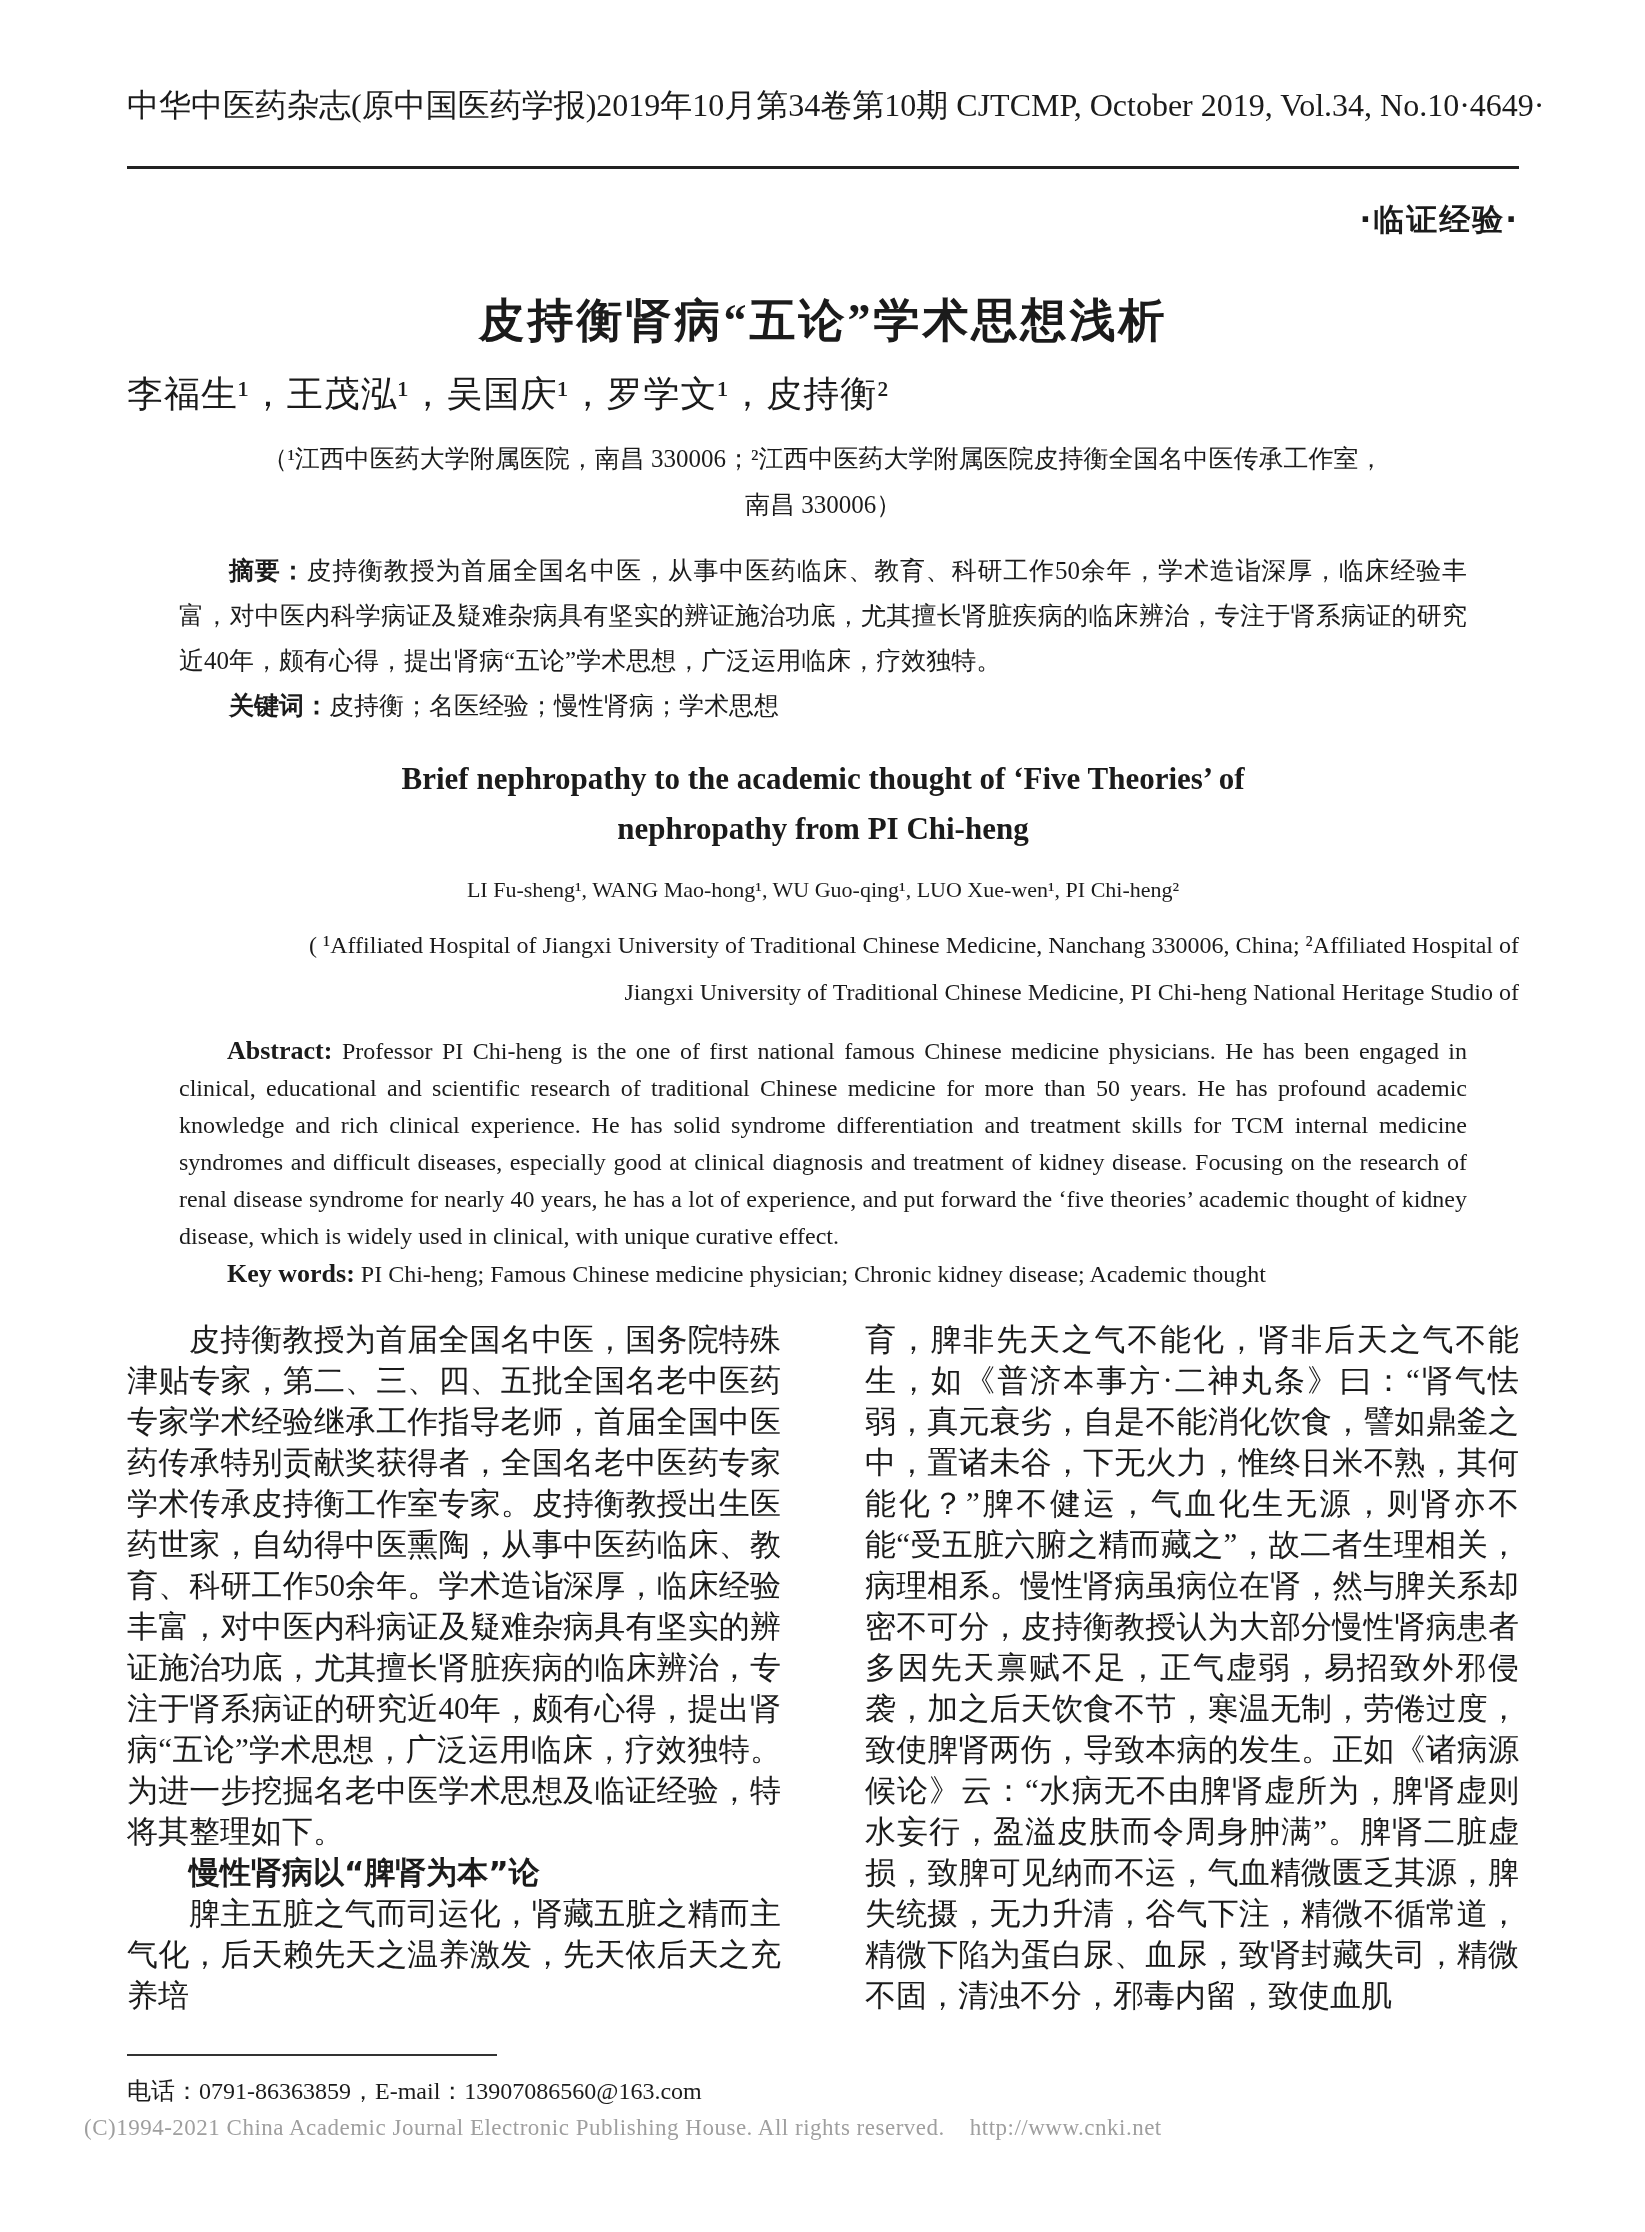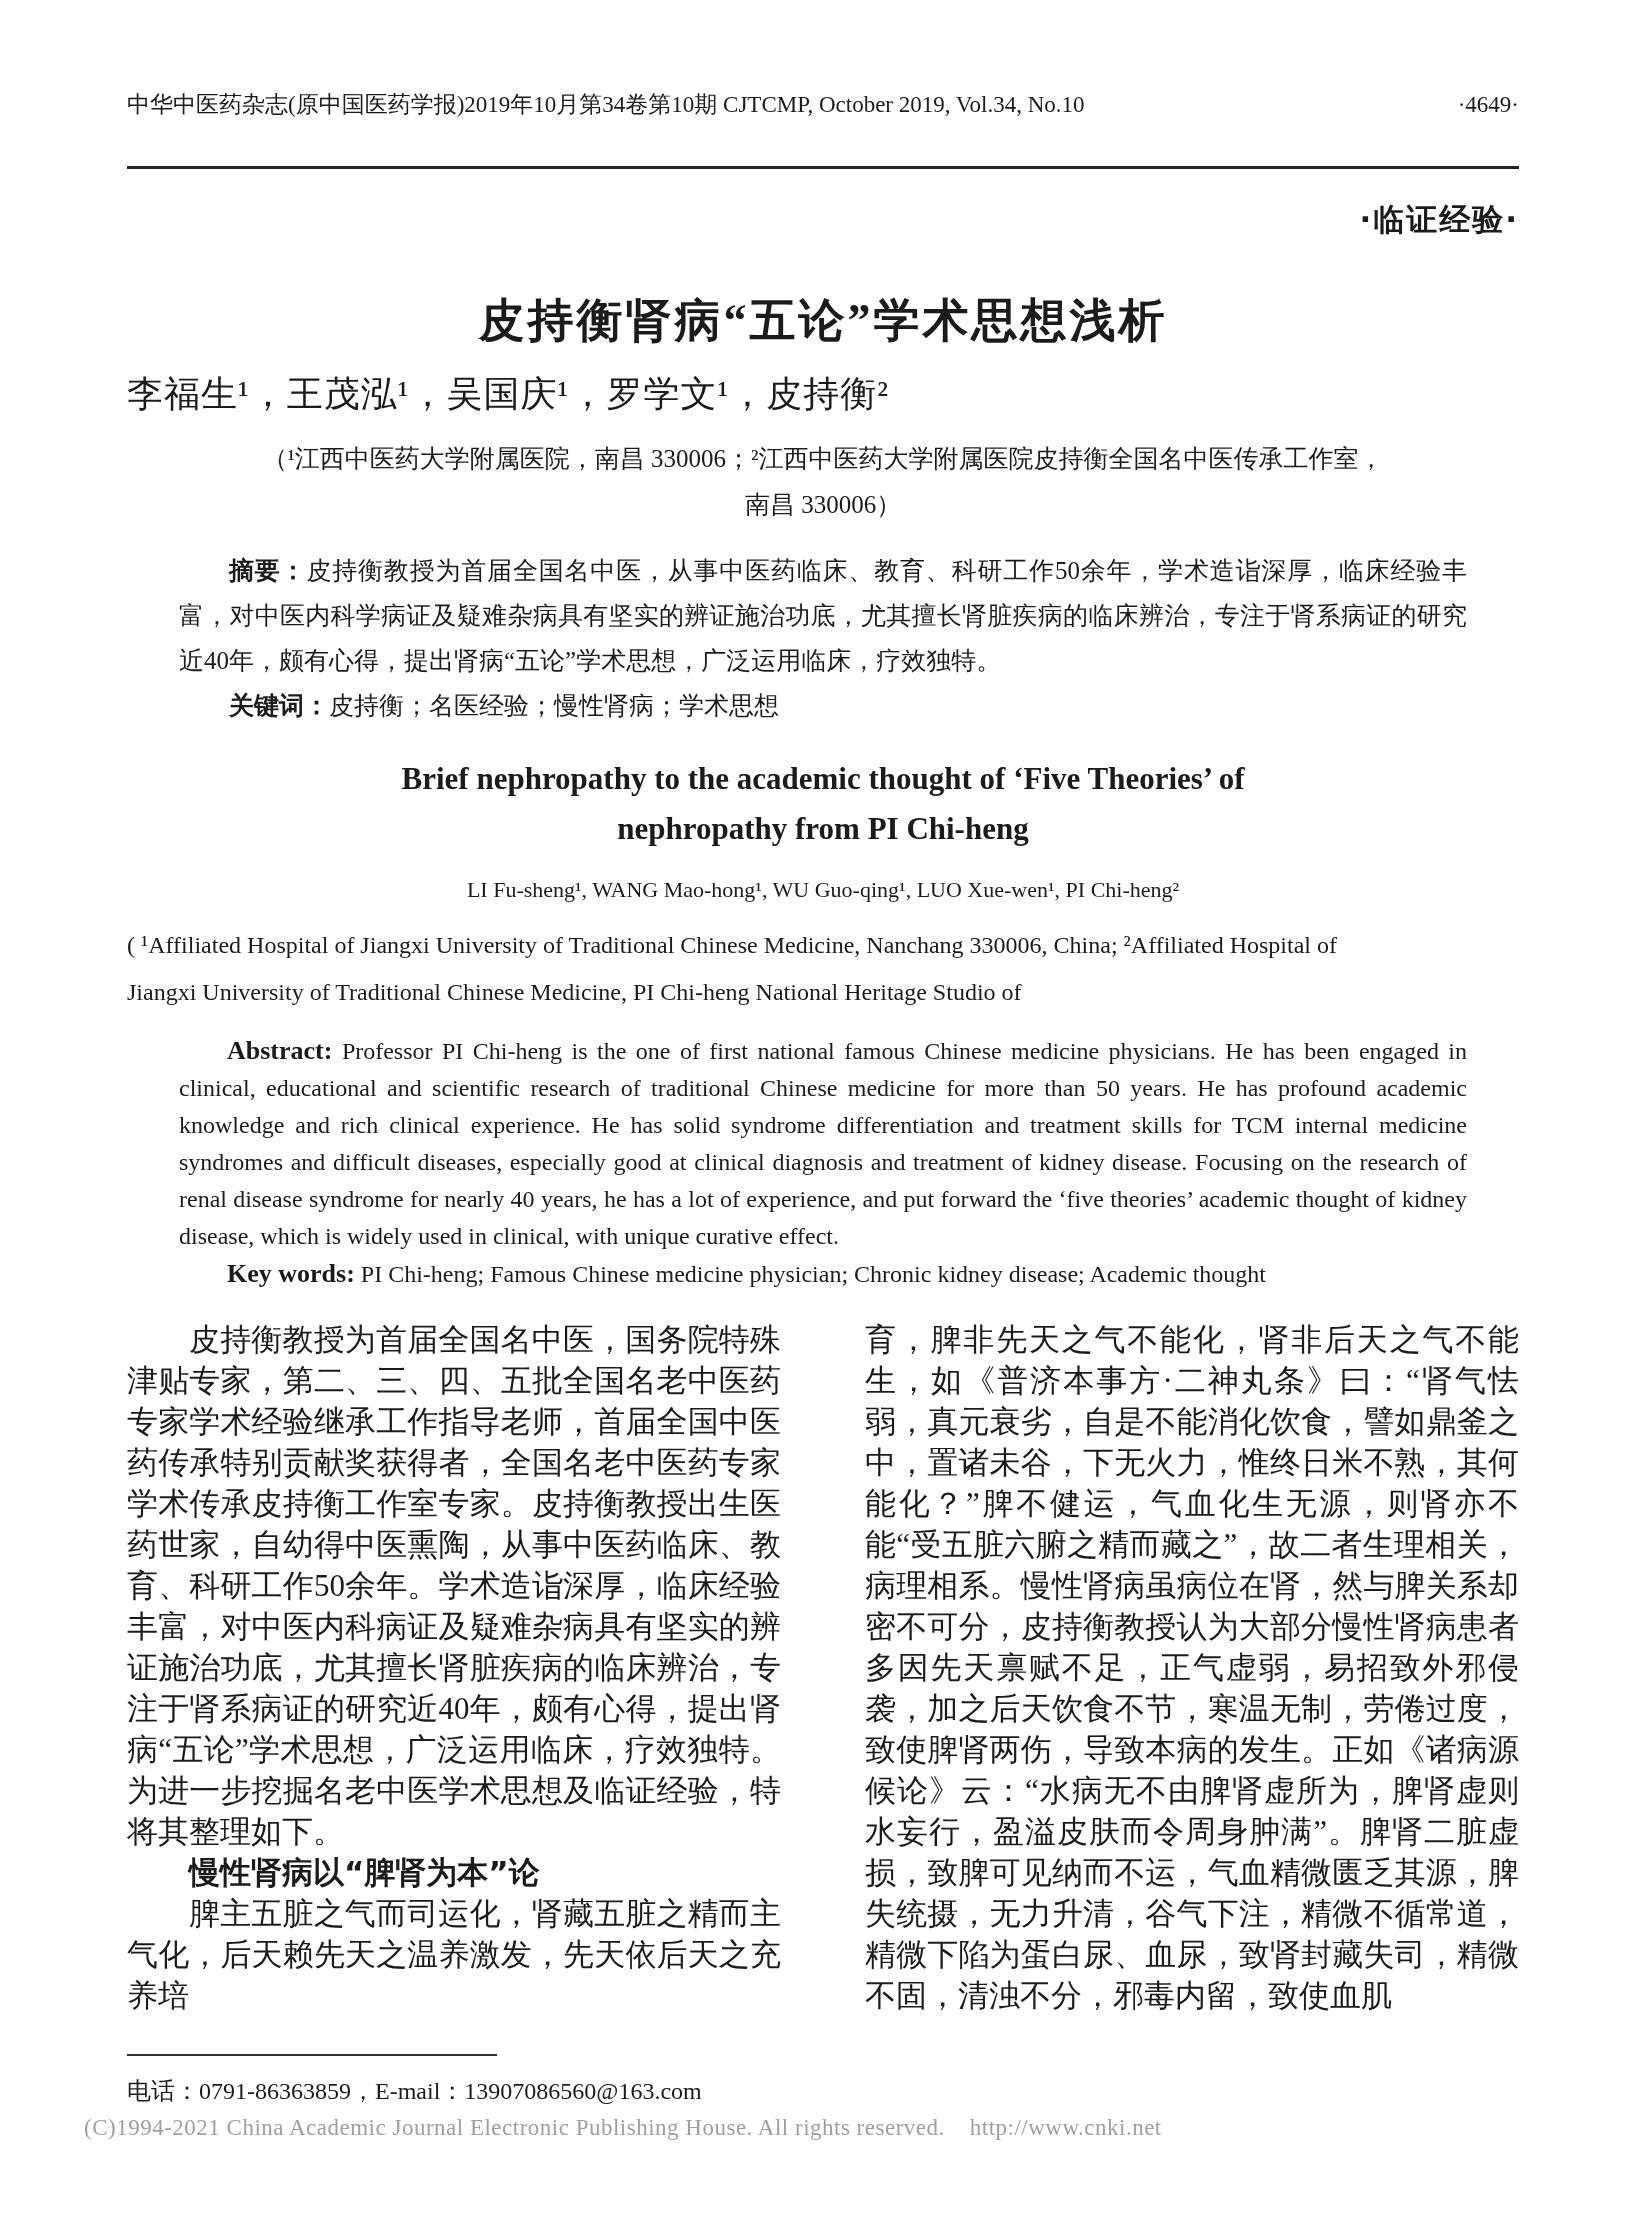--- a/index.html
+++ b/index.html
@@ -10,42 +10,42 @@
     background:#ffffff;
     color:#1b1b1b;
     font-family:"Liberation Serif","DejaVu Serif",serif;
     overflow:hidden;
     box-sizing:border-box;
     padding:90px 127px 0 127px;
   }
   .hei{font-family:"DejaVu Sans","Liberation Sans",sans-serif;font-weight:bold;}
 
   
-  .header-row{display:flex;justify-content:space-between;align-items:baseline;
-    font-size:23px;line-height:30px;white-space:nowrap;}
+  .header-row{display:flex;justify-content:flex-start;align-items:baseline;
+    font-size:32px;line-height:30px;white-space:nowrap;}
   .header-rule{border:none;border-top:3px solid #222;margin:46px 0 0 0;}
 
   
   .section-label{margin-top:30px;text-align:right;font-size:31px;letter-spacing:2px;}
 
   
   .title-cn{margin-top:50px;text-align:center;font-size:46px;font-weight:bold;
     letter-spacing:3px;line-height:60px;}
   .authors-cn{margin-top:23px;text-align:left;font-size:36px;line-height:40px;letter-spacing:1px;}
   .affil-cn{margin-top:22px;text-align:center;font-size:25px;line-height:46px;}
 
   
   .abs-cn{margin:20px 52px 0 52px;font-size:25px;line-height:45px;text-align:justify;}
   .abs-cn p{margin:0;text-indent:2em;}
   .abs-cn .lbl{font-size:25px;}
 
   
   .title-en{margin-top:26px;text-align:center;font-size:31px;font-weight:bold;line-height:50px;}
   .authors-en{margin-top:18px;text-align:center;font-size:22px;line-height:36px;}
-  .affil-en{margin-top:14px;text-align:left;font-size:24px;line-height:47px;}
+  .affil-en{margin-top:14px;text-align:right;font-size:24px;line-height:47px;}
 
   
   .abs-en{margin:16px 52px 0 52px;font-size:24px;line-height:37px;text-align:justify;}
   .abs-en p{margin:0;text-indent:2em;}
   .abs-en .lbl{font-weight:bold;font-size:26px;}
 
   
   .columns{margin-top:26px;display:flex;gap:84px;}
   .col{width:654px;font-size:31px;line-height:41px;text-align:justify;text-justify:inter-ideograph;}
   .col p{margin:0;text-indent:2em;}

